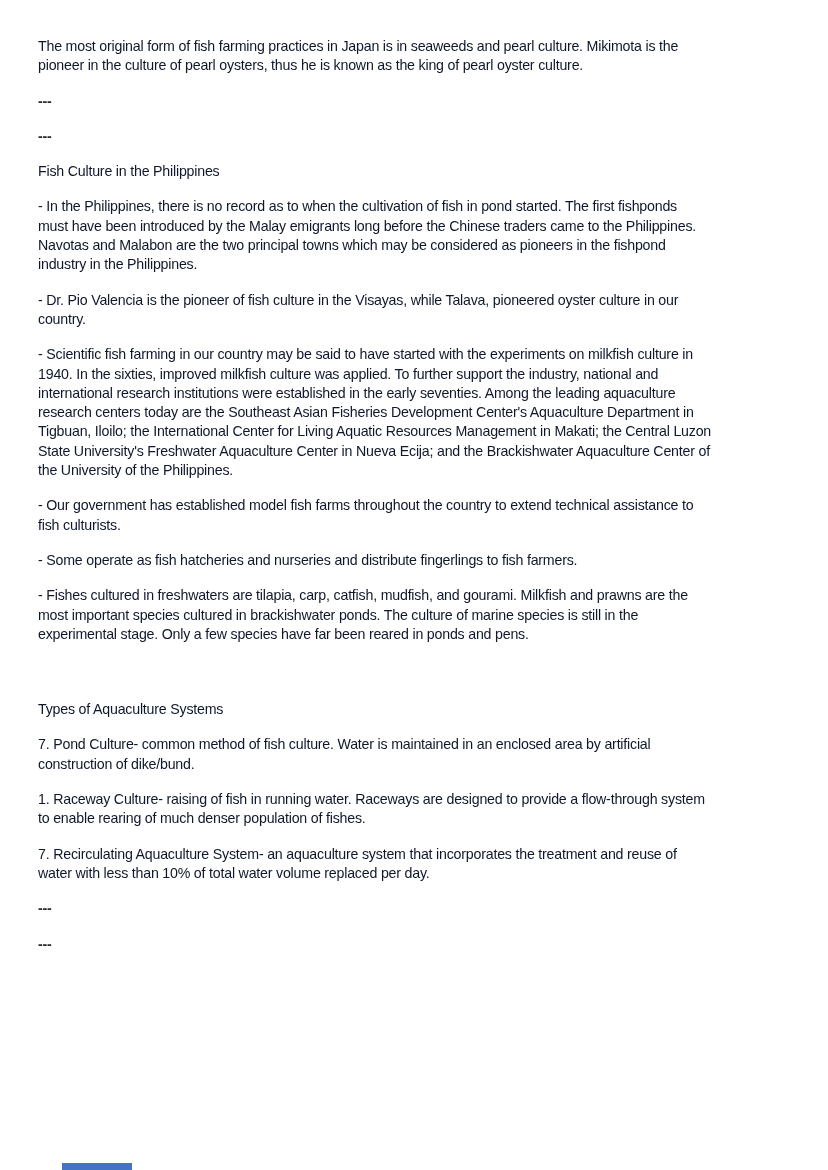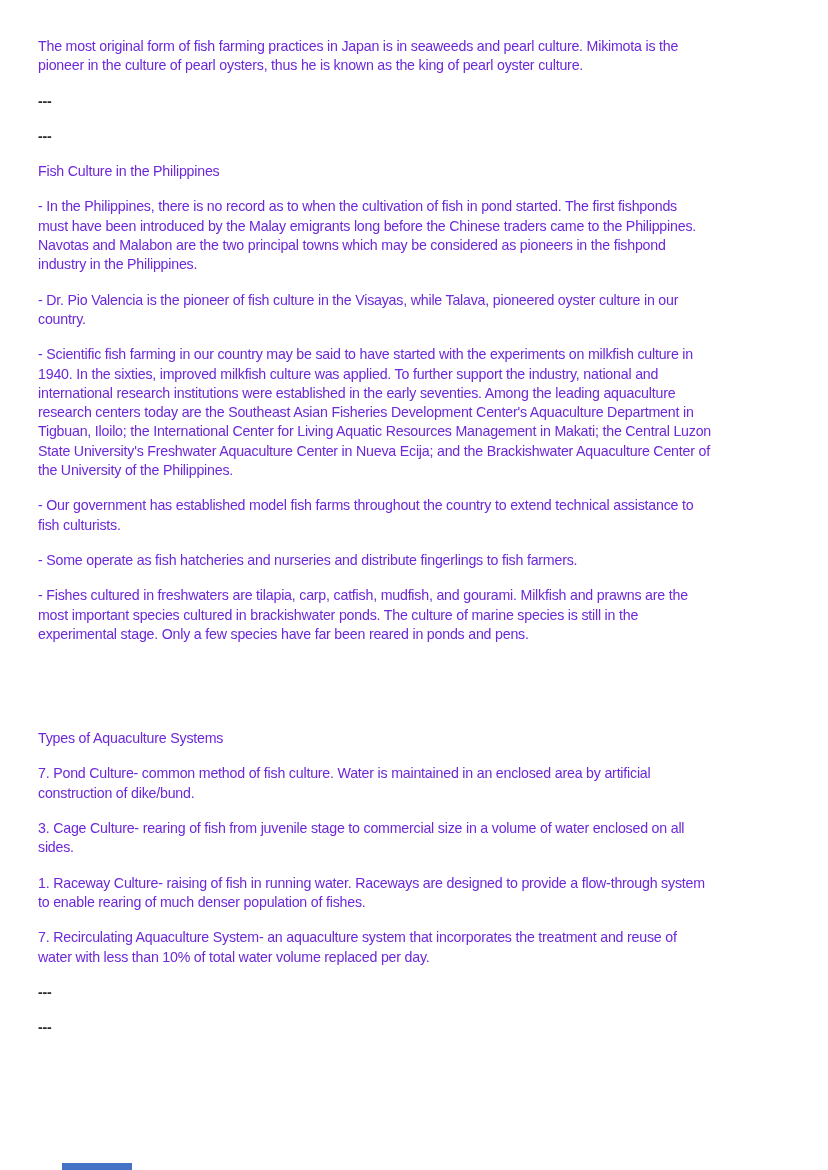--- a/index.html
+++ b/index.html
@@ -16,27 +16,27 @@
     font-family: "Liberation Sans", sans-serif;
   }
   .content {
     padding: 37px 8px 0 38px;
   }
   .content p {
     margin: 0 0 16px 0;
     font-size: 14.2px;
     line-height: 19.3px;
     letter-spacing: -0.2px;
-    color: #6d28d9;
+    color: #0f172a;
     white-space: pre-wrap;
   }
   .content p.heading-gap-after {
   }
   .content p.heading-gap-before {
-    margin-top: 85px;
+    margin-top: 56px;
   }
   .content p.separator-line {
     color: #2a2a2a;
     font-weight: bold;
   }
   .accent-bar {
     position: absolute;
     left: 62px;
     top: 1163px;
     width: 70px;
@@ -69,22 +69,20 @@
 the University of the Philippines.</p>
     <p>- Our government has established model fish farms throughout the country to extend technical assistance to
 fish culturists.</p>
     <p>- Some operate as fish hatcheries and nurseries and distribute fingerlings to fish farmers.</p>
     <p>- Fishes cultured in freshwaters are tilapia, carp, catfish, mudfish, and gourami. Milkfish and prawns are the
 most important species cultured in brackishwater ponds. The culture of marine species is still in the
 experimental stage. Only a few species have far been reared in ponds and pens.</p>
     <p class="heading-gap-before">Types of Aquaculture Systems</p>
     <p>7. Pond Culture- common method of fish culture. Water is maintained in an enclosed area by artificial
 construction of dike/bund.</p>
-    <p>3. Cage Culture- rearing of fish from juvenile stage to commercial size in a volume of water enclosed on all
-sides.</p>
     <p>1. Raceway Culture- raising of fish in running water. Raceways are designed to provide a flow-through system
 to enable rearing of much denser population of fishes.</p>
     <p>7. Recirculating Aquaculture System- an aquaculture system that incorporates the treatment and reuse of
 water with less than 10% of total water volume replaced per day.</p>
     <p class="separator-line">---</p>
     <p class="separator-line">---</p>
   </div>
   <div class="accent-bar" style="background: rgb(68, 114, 196);"></div>
 </div>
 

